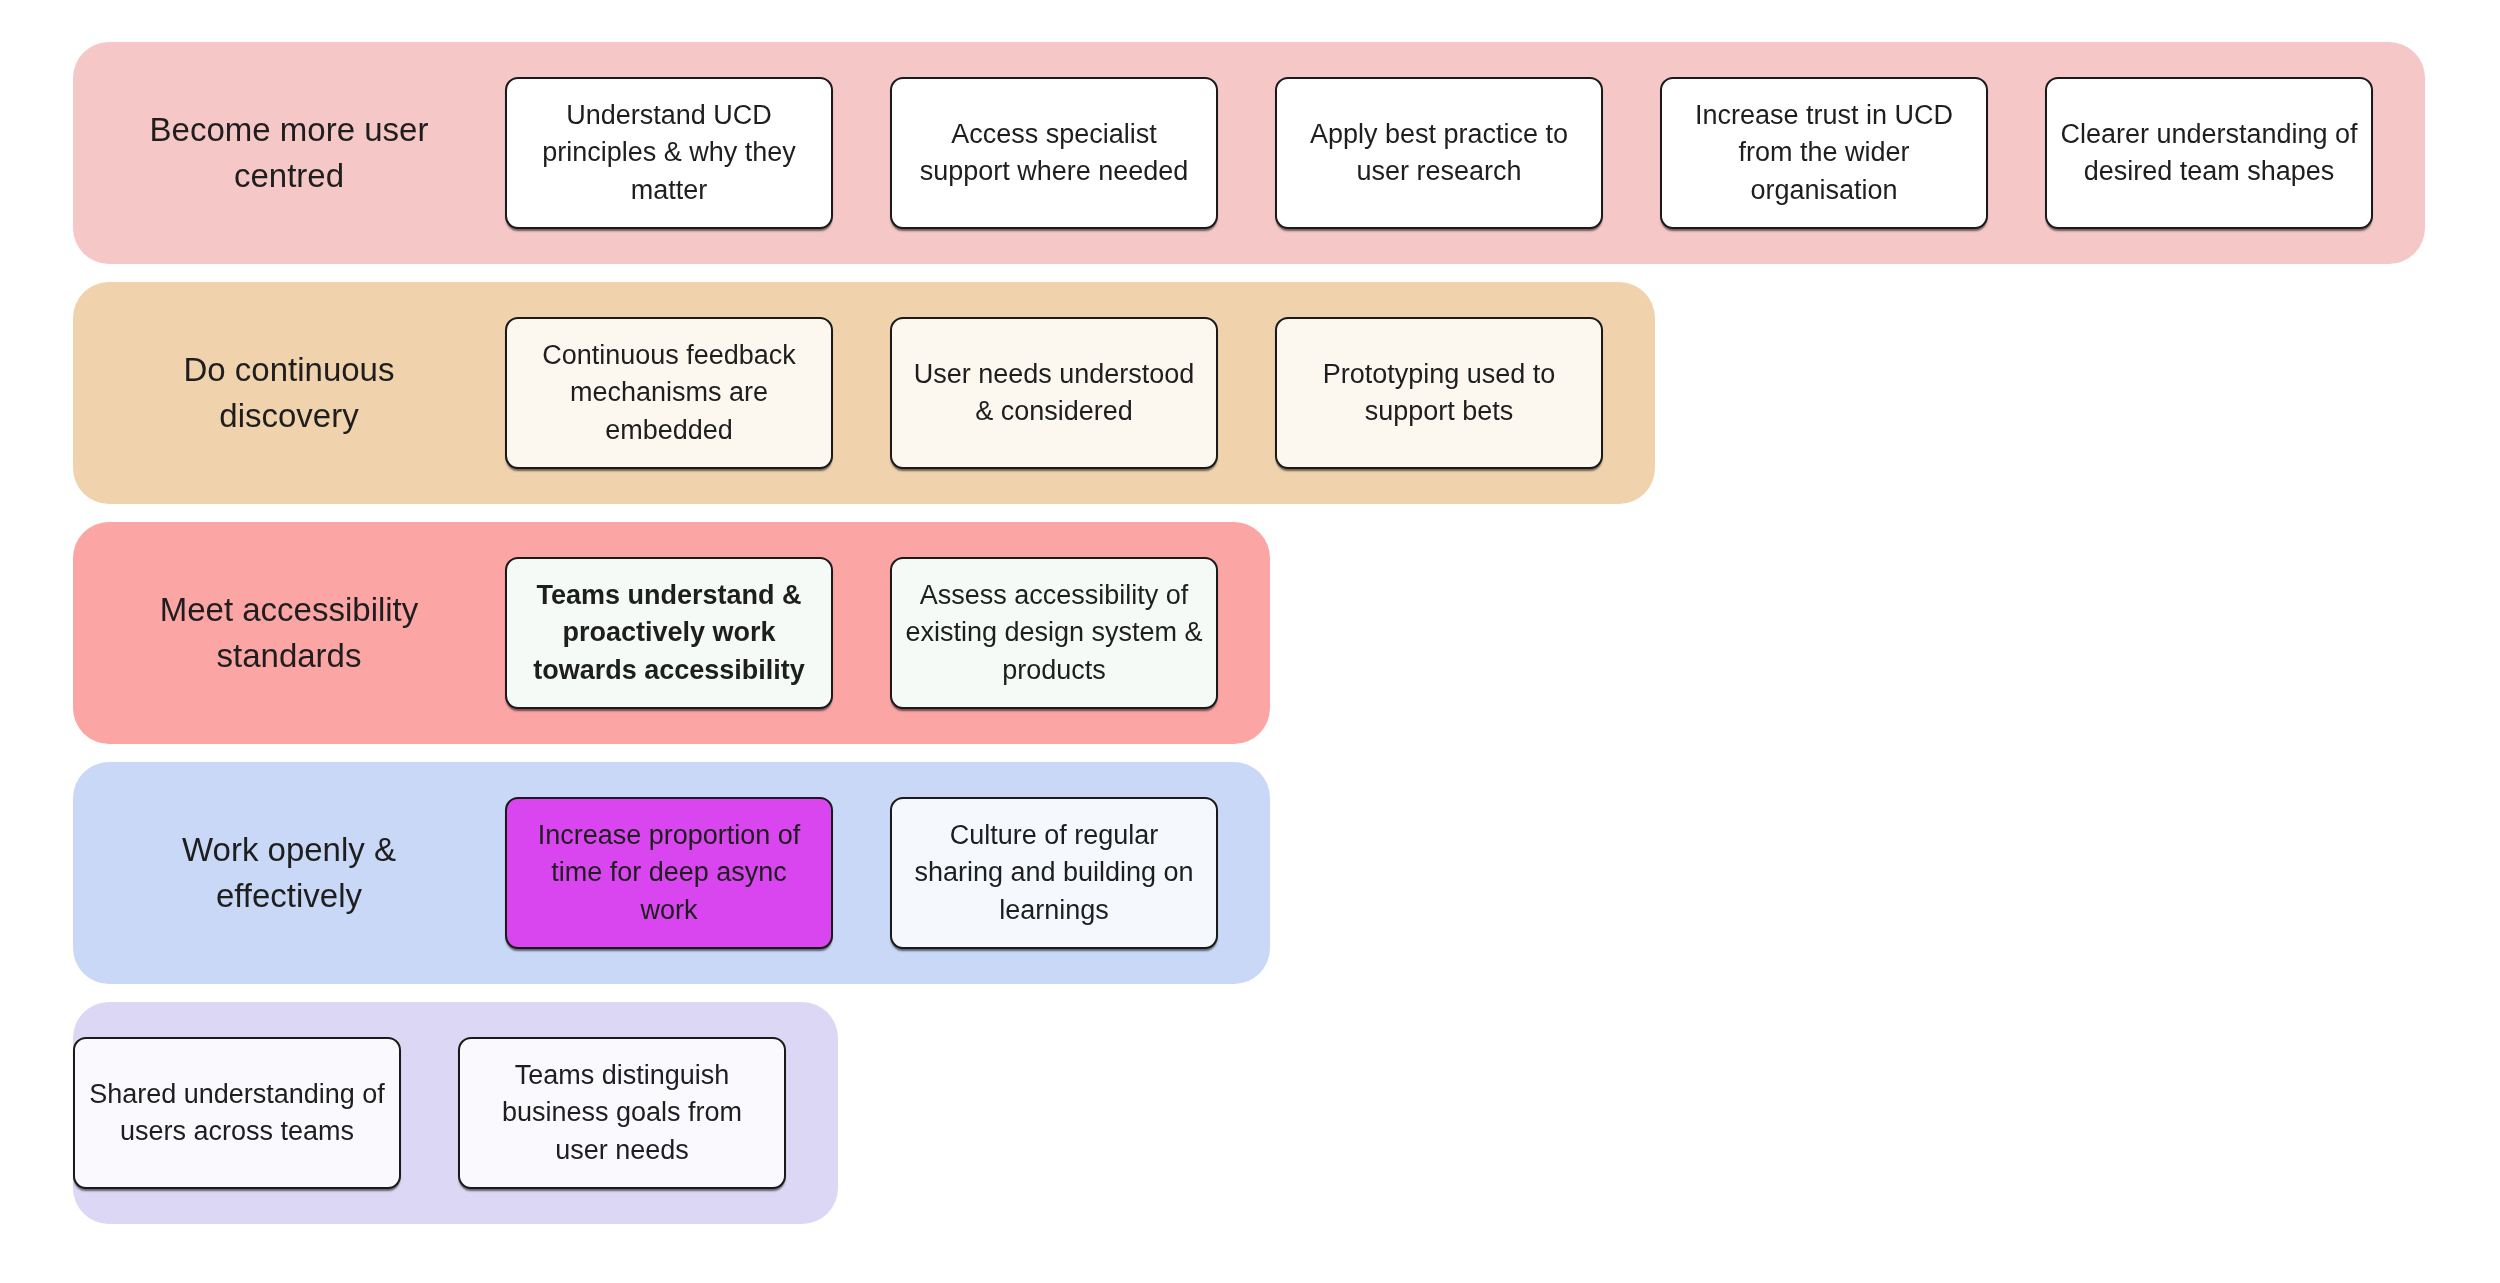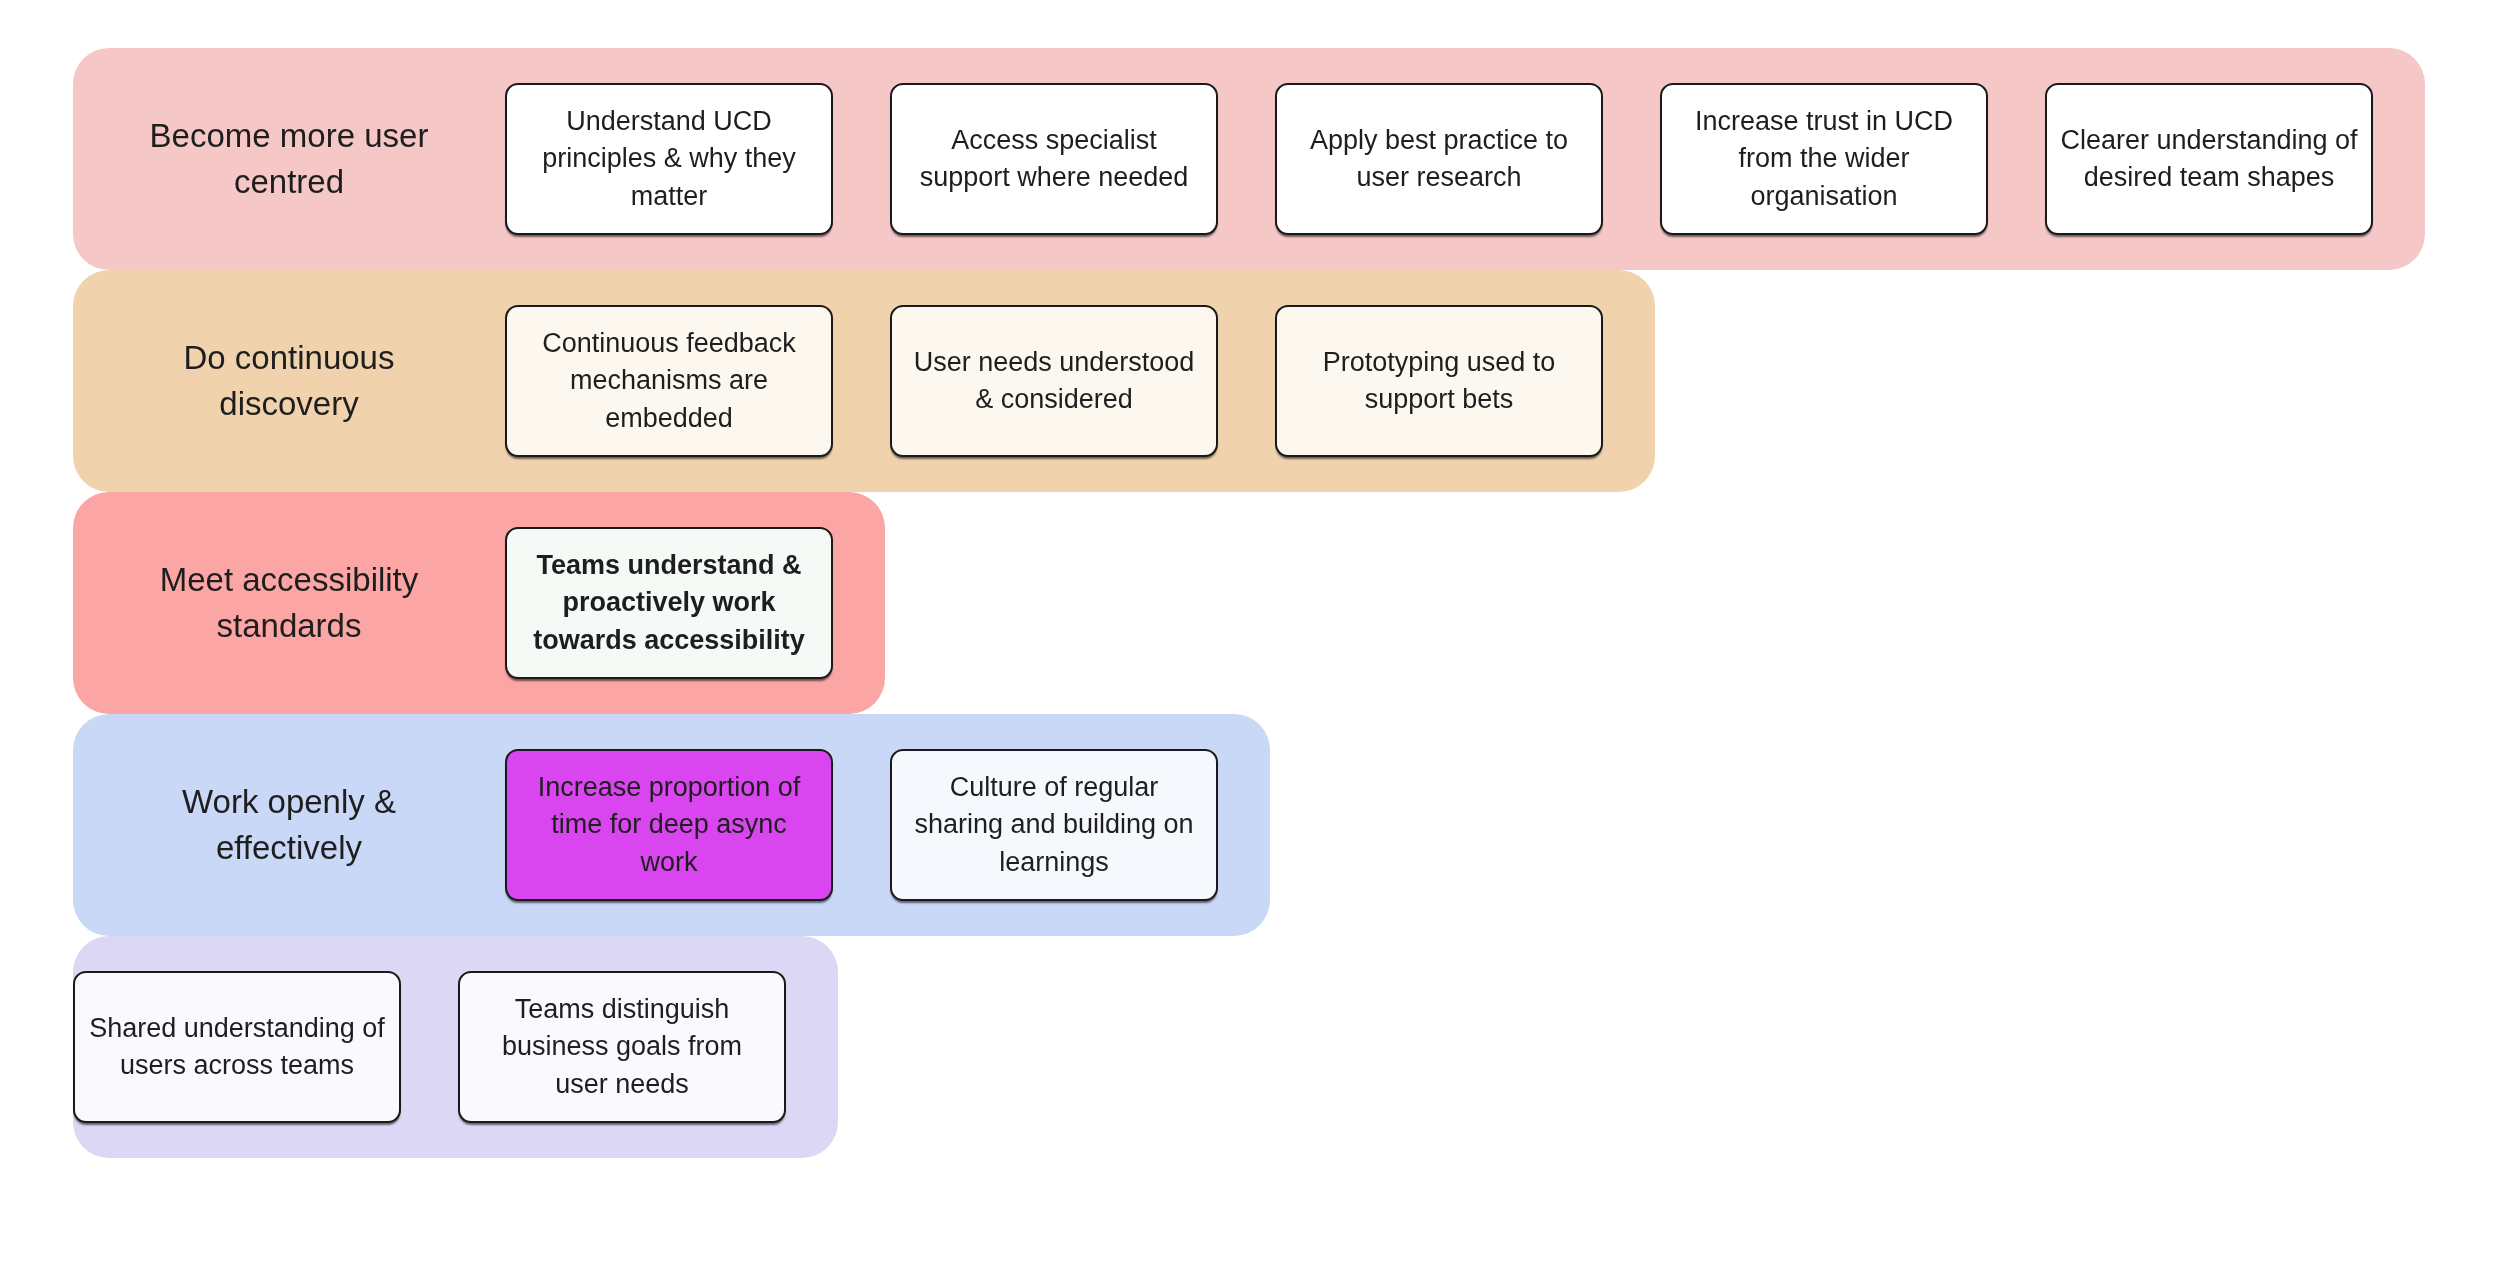--- a/index.html
+++ b/index.html
@@ -6,24 +6,25 @@
   html, body {
     width: 2500px;
     height: 1283px;
     background: #FFFFFF;
     font-family: "Liberation Sans", sans-serif;
     color: #1E1E1E;
     overflow: hidden;
   }
   .board {
     position: absolute;
-    top: 48px;
+    top: 42px;
     left: 73px;
     display: flex;
     flex-direction: column;
+    gap: 18px;
   }
   .band {
     display: flex;
     align-items: center;
     height: 222px;
     border-radius: 36px;
     width: fit-content;
     padding-right: 52px;
   }
   .band-label {
@@ -94,20 +95,23 @@
         </div>
     </div>
   </div>
 
   <div class="band" style="background: #fca5a5;">
     <div class="band-label">Meet accessibility standards</div>
     <div class="cards">
       <div class="card" style="background: rgb(245, 250, 246); font-weight: bold;">
           <span>Teams understand &amp; proactively work towards accessibility</span>
         </div>
+      <div class="card" style="background: rgb(245, 250, 246);">
+          <span>Assess accessibility of existing design system &amp; products</span>
+        </div>
     </div>
   </div>
 
   <div class="band" style="background: rgb(201, 216, 247);">
     <div class="band-label">Work openly &amp; effectively</div>
     <div class="cards">
       <div class="card" style="background: #d946ef;">
           <span>Increase proportion of time for deep async work</span>
         </div>
       <div class="card" style="background: rgb(245, 248, 253);">

